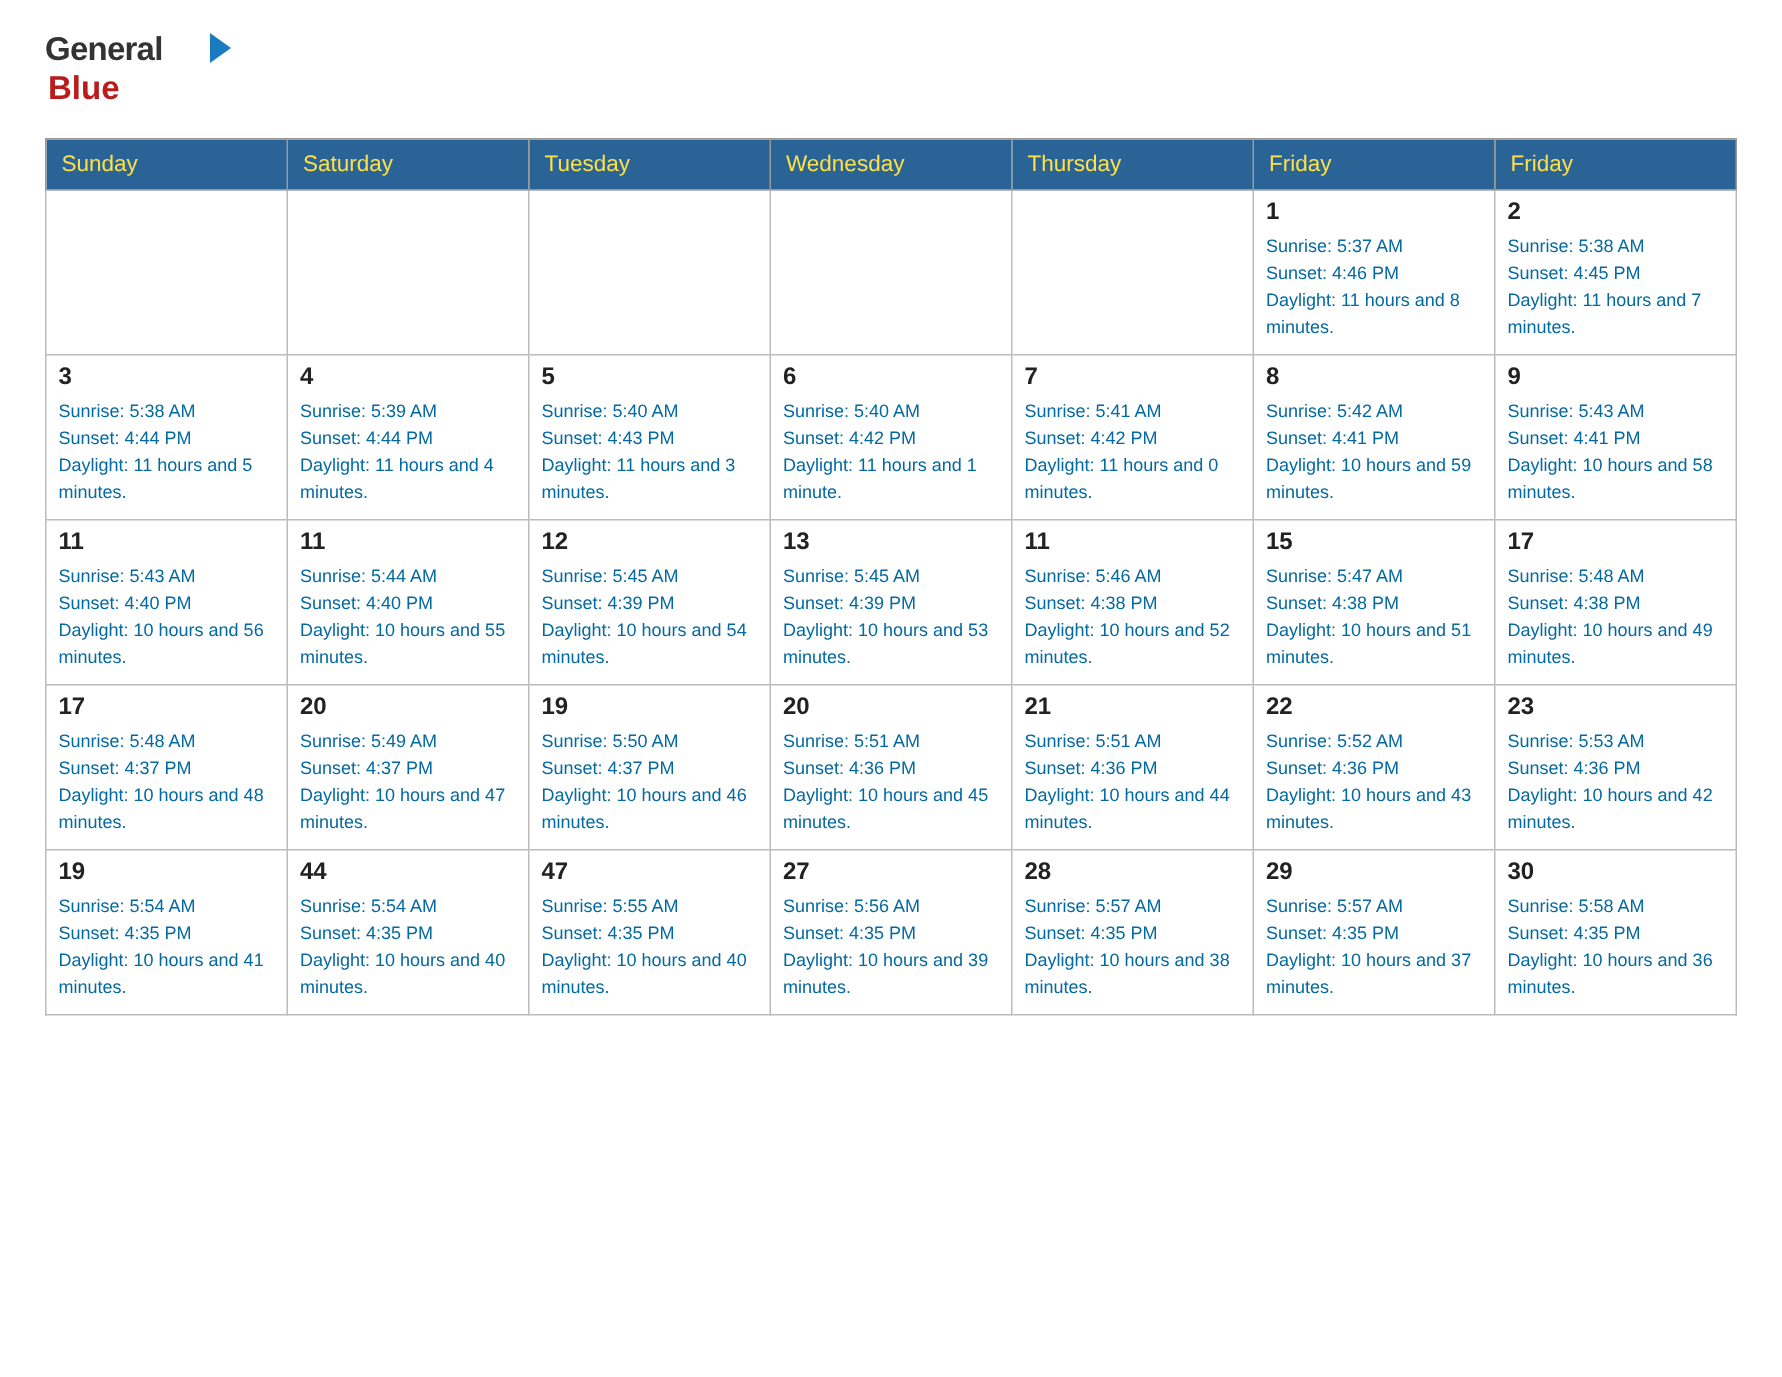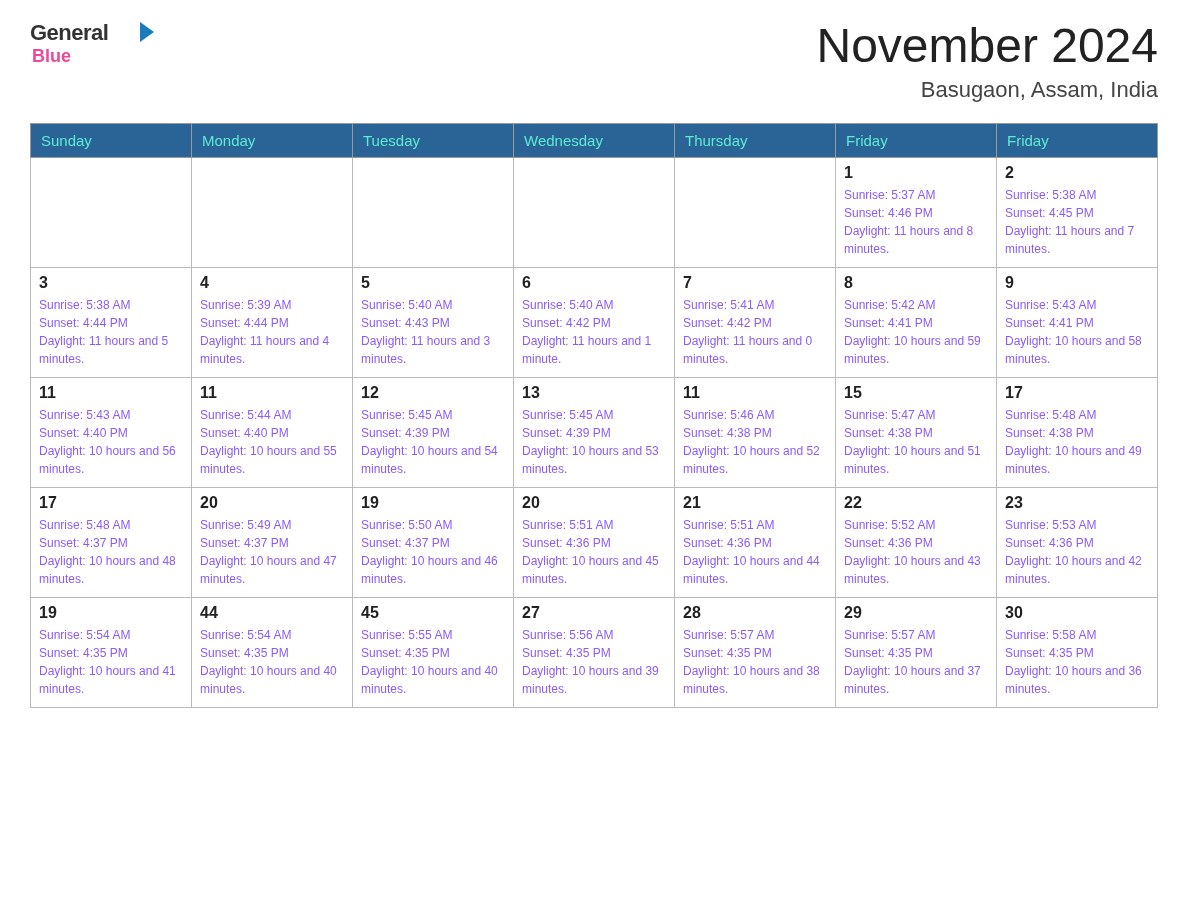--- a/index.html
+++ b/index.html
@@ -35,23 +35,23 @@
     .logo-arrow {
       width: 0;
       height: 0;
       border-left: 14px solid #1a7bbf;
       border-top: 10px solid transparent;
       border-bottom: 10px solid transparent;
       margin-left: 4px;
       margin-bottom: 2px;
     }
     .logo-blue {
-      font-size: 18px;
+      font-size: 22px;
       font-weight: bold;
-      color: #ec4899;
+      color: #b91c1c;
       margin-left: 2px;
     }
     .title-section {
       text-align: right;
     }
     .month-title {
       font-size: 48px;
       font-weight: normal;
       color: #222222;
       line-height: 1.1;
@@ -61,21 +61,21 @@
       color: #444444;
       margin-top: 4px;
     }
     .calendar {
       width: 100%;
       border-collapse: collapse;
       border: 1px solid #999;
     }
     .calendar th {
       background-color: #2a6496;
-      color: #5eead4;
+      color: #fde047;
       text-align: left;
       padding: 8px 10px;
       font-size: 15px;
       font-weight: normal;
       border: 1px solid #999;
     }
     .calendar td {
       vertical-align: top;
       padding: 6px 8px;
       border: 1px solid #bbbbbb;
@@ -85,52 +85,48 @@
     }
     .day-number {
       font-size: 16px;
       font-weight: bold;
       color: #222222;
       display: block;
       margin-bottom: 4px;
     }
     .day-info {
       font-size: 12px;
-      color: #8b5cf6;
+      color: #0369a1;
       line-height: 1.5;
     }
     .empty-cell {
       background: #f9f9f9;
     }
     .row-divider {
       border-top: 2px solid #2a6496;
     }
   </style>
 </head>
 <body>
 
 <div class="header">
   <div class="logo">
     <div class="logo-top">
       <span class="logo-general">General</span>
       <div class="logo-arrow"></div>
     </div>
     <span class="logo-blue">Blue</span>
   </div>
-  <div class="title-section">
-    <div class="month-title">November 2024</div>
-    <div class="location-title">Basugaon, Assam, India</div>
-  </div>
 </div>
 
 <table class="calendar">
   <thead>
     <tr>
     <th>Sunday</th>
-        <th>Monday</th>
+        <th>Saturday</th>
         <th>Tuesday</th>
         <th>Wednesday</th>
         <th>Thursday</th>
         <th>Friday</th>
         <th>Friday</th>
       </tr>
   </thead>
   <tbody id="calendar-body">
   <tr>
         <td class="empty-cell"></td>
@@ -240,21 +236,21 @@
       <tr>
         <td class="row-divider">
           <span class="day-number">19</span>
           <div class="day-info">Sunrise: 5:54 AM<br>Sunset: 4:35 PM<br>Daylight: 10 hours and 41 minutes.</div>
         </td>
         <td class="row-divider">
           <span class="day-number">44</span>
           <div class="day-info">Sunrise: 5:54 AM<br>Sunset: 4:35 PM<br>Daylight: 10 hours and 40 minutes.</div>
         </td>
         <td class="row-divider">
-          <span class="day-number">45</span>
+          <span class="day-number">47</span>
           <div class="day-info">Sunrise: 5:55 AM<br>Sunset: 4:35 PM<br>Daylight: 10 hours and 40 minutes.</div>
         </td>
         <td class="row-divider">
           <span class="day-number">27</span>
           <div class="day-info">Sunrise: 5:56 AM<br>Sunset: 4:35 PM<br>Daylight: 10 hours and 39 minutes.</div>
         </td>
         <td class="row-divider">
           <span class="day-number">28</span>
           <div class="day-info">Sunrise: 5:57 AM<br>Sunset: 4:35 PM<br>Daylight: 10 hours and 38 minutes.</div>
         </td>

